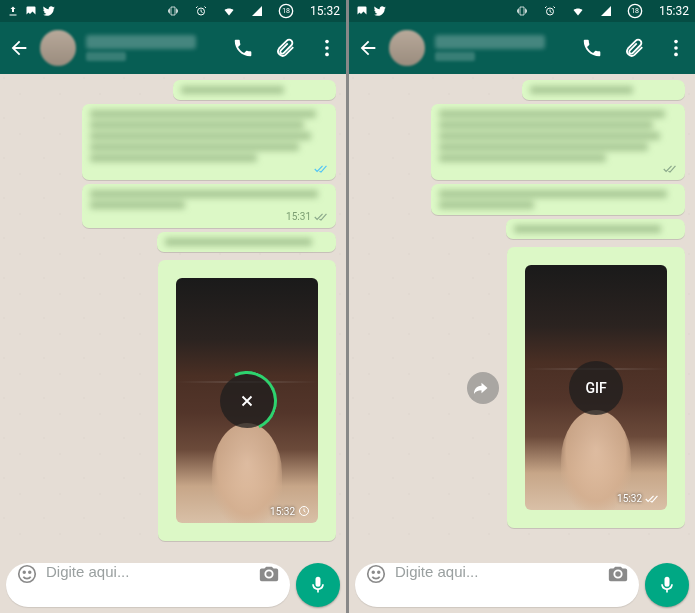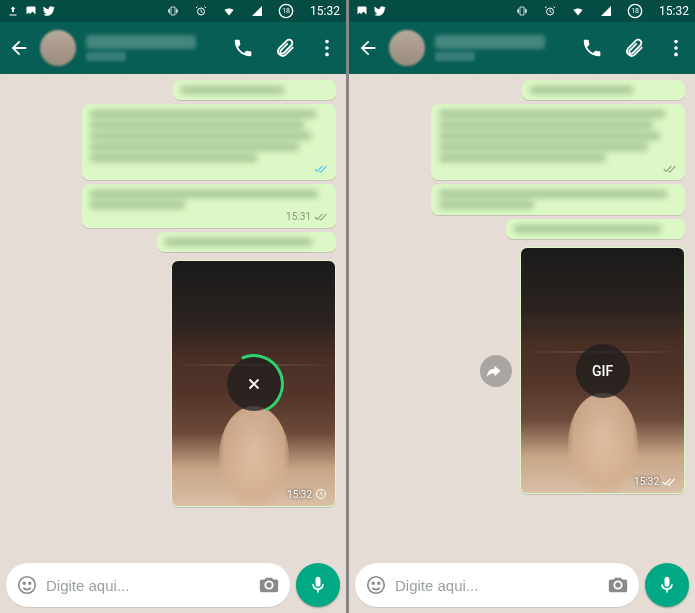--- a/index.html
+++ b/index.html
@@ -107,23 +107,23 @@
     font-size: 10px;
     color: #7b9e72;
     text-align: right;
     margin-top: 2px;
     display:flex; justify-content:flex-end; align-items:center; gap:3px;
   }
   .ticks { width:14px; height:10px; }
   .media-bubble {
     background: #dcf8c6;
     border-radius: 7px;
-    padding: 1px;
+    padding: 18px;
     align-self: flex-end;
-    width: 165px;
+    width: 178px;
     box-shadow: 0 1px 0.5px rgba(0,0,0,0.13);
     position: relative;
     margin-top: 4px;
   }
   .media-img {
     width: 100%;
     height: 245px;
     border-radius: 6px;
     background:
       linear-gradient(180deg, #1a1a1a 0%, #2b2320 25%, #4a2f24 40%, #53352a 55%, #6b4a3a 70%, #c7a688 85%, #d9c0a7 100%);
@@ -187,21 +187,21 @@
     padding: 6px;
     gap: 6px;
     background: transparent;
   }
   .input-box {
     flex: 1;
     background: #fff;
     border-radius: 22px;
     height: 44px;
     display: flex;
-    align-items: center;
+    align-items: flex-start;
     padding: 0 10px;
     gap: 8px;
     box-shadow: 0 1px 1px rgba(0,0,0,0.1);
   }
   .input-text {
     flex:1;
     border:none;
     outline:none;
     font-size: 15px;
     color:#333;

